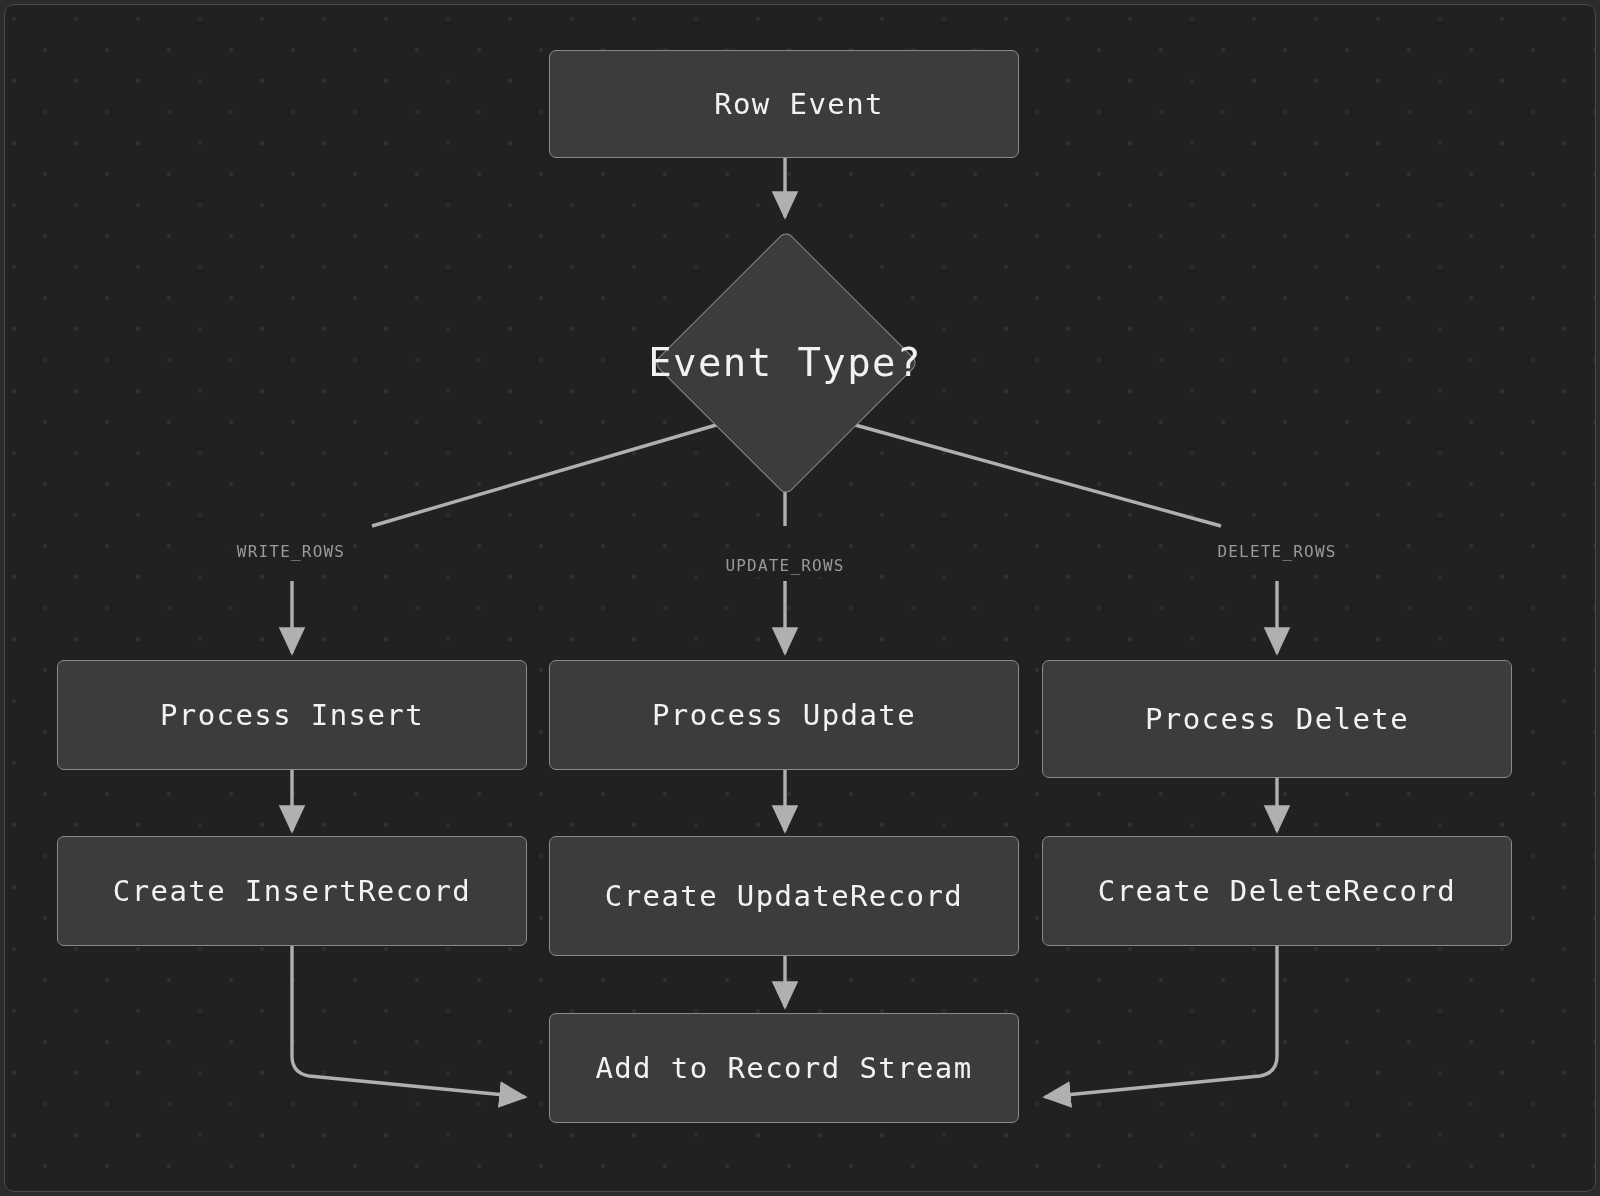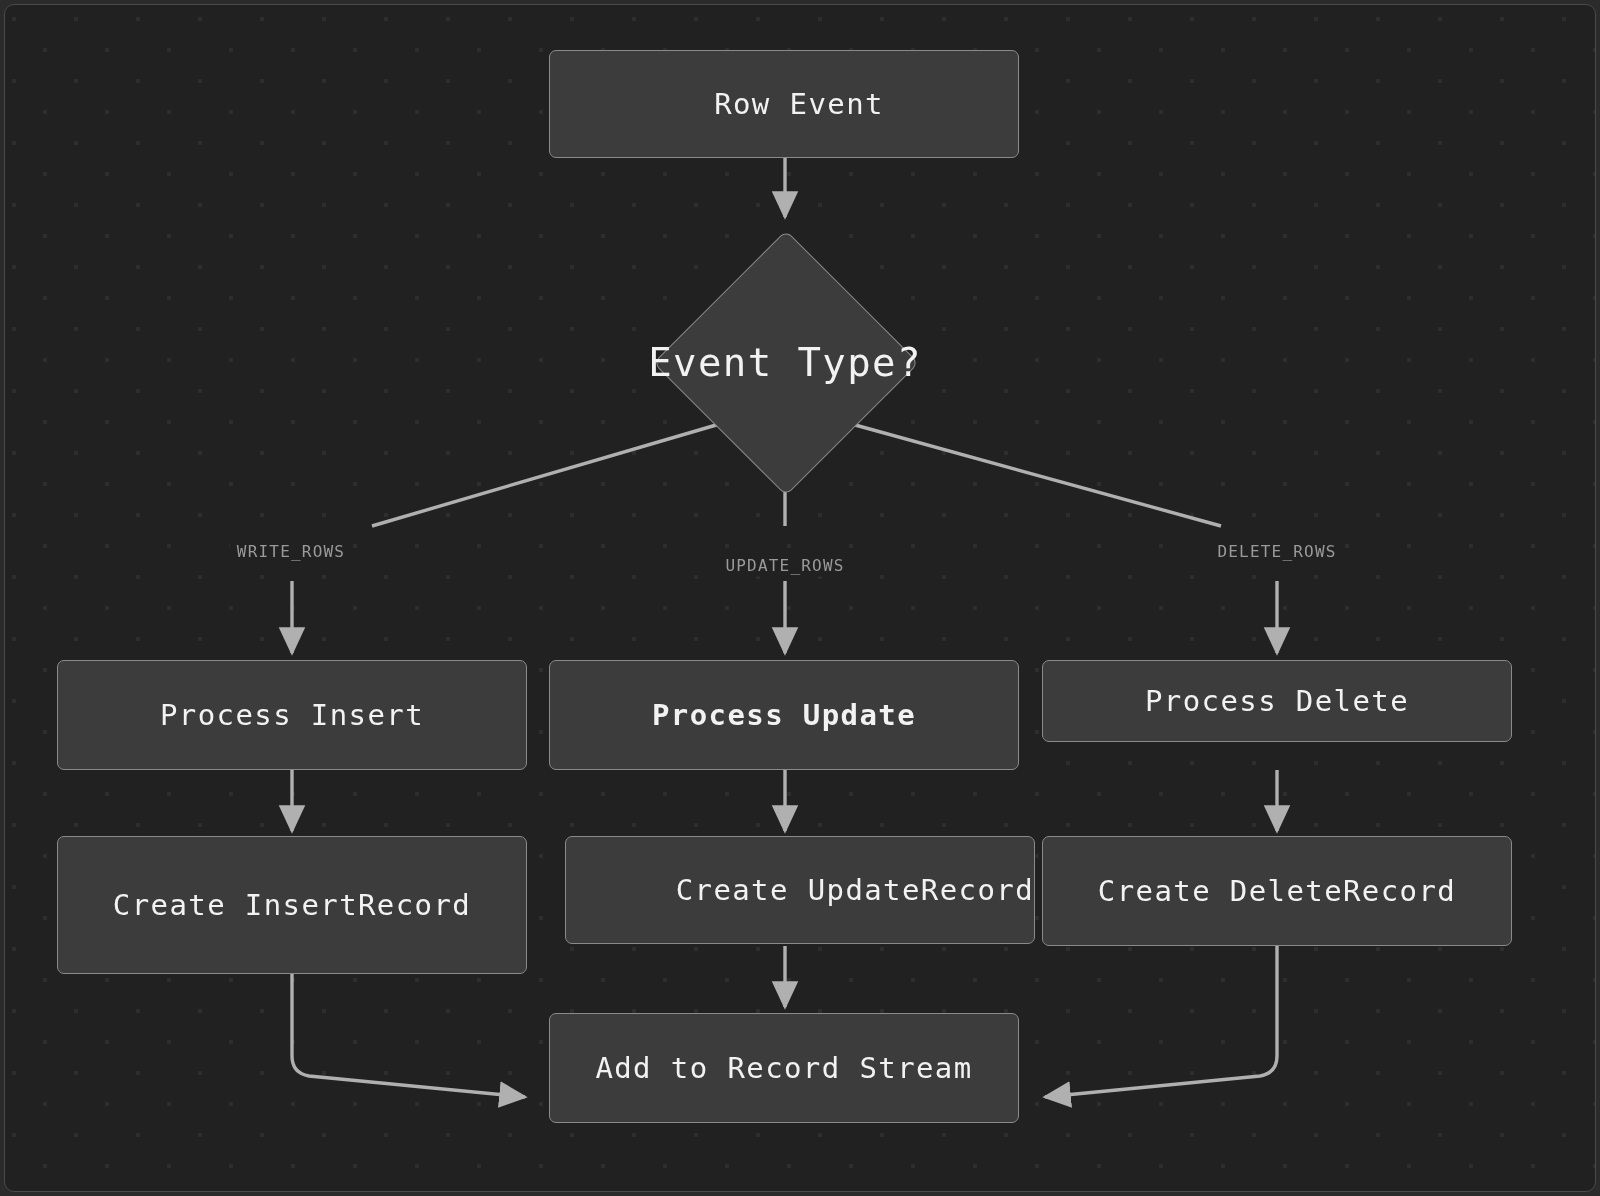--- a/index.html
+++ b/index.html
@@ -158,31 +158,31 @@
     <span class="diamond-label">Event Type?</span>
   </div>
 
   <div class="edge-label" style="left:286px; top:546px;">WRITE_ROWS</div>
   <div class="edge-label" style="left:780px; top:560px;">UPDATE_ROWS</div>
   <div class="edge-label" style="left:1272px; top:546px;">DELETE_ROWS</div>
 
   <div class="node" style="left:52px; top:655px; width:470px; height:110px;">
     <span>Process Insert</span>
   </div>
-  <div class="node" style="left:544px; top:655px; width:470px; height:110px;font-weight:bold;">
+  <div class="node" style="left:544px; top:655px; width:470px; height:110px;">
     <span>Process Update</span>
   </div>
-  <div class="node" style="left:1037px; top:655px; width:470px; height:82px;">
+  <div class="node" style="left:1037px; top:655px; width:470px; height:118px;">
     <span>Process Delete</span>
   </div>
 
-  <div class="node" style="left:52px; top:831px; width:470px; height:138px;">
+  <div class="node" style="left:52px; top:831px; width:470px; height:110px;">
     <span>Create InsertRecord</span>
   </div>
-  <div class="node" style="left:560px; top:831px; width:470px; height:108px;justify-content:flex-end;">
+  <div class="node" style="left:544px; top:831px; width:470px; height:120px;">
     <span>Create UpdateRecord</span>
   </div>
   <div class="node" style="left:1037px; top:831px; width:470px; height:110px;">
     <span>Create DeleteRecord</span>
   </div>
 
   <div class="node" style="left:544px; top:1008px; width:470px; height:110px;">
     <span>Add to Record Stream</span>
   </div>
 

